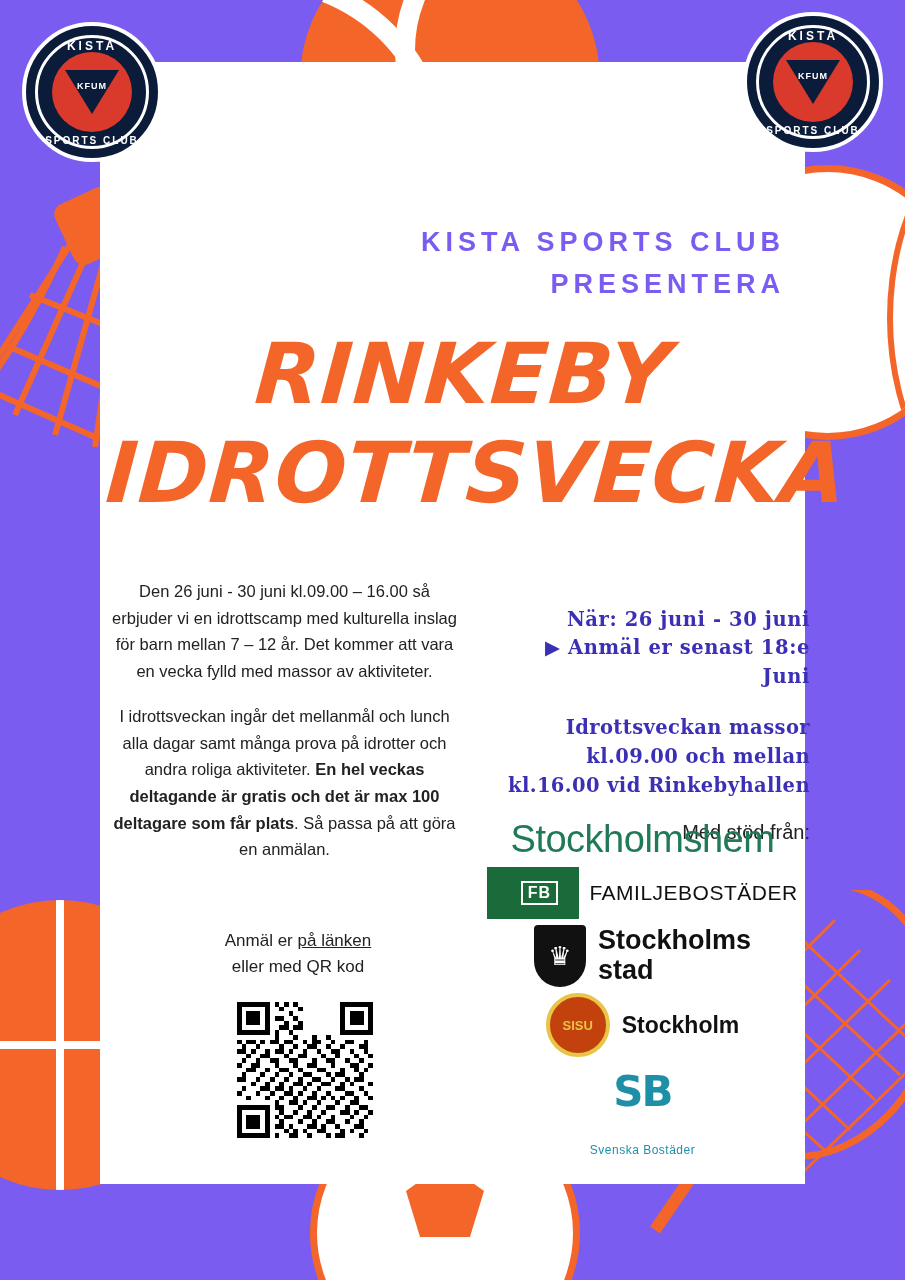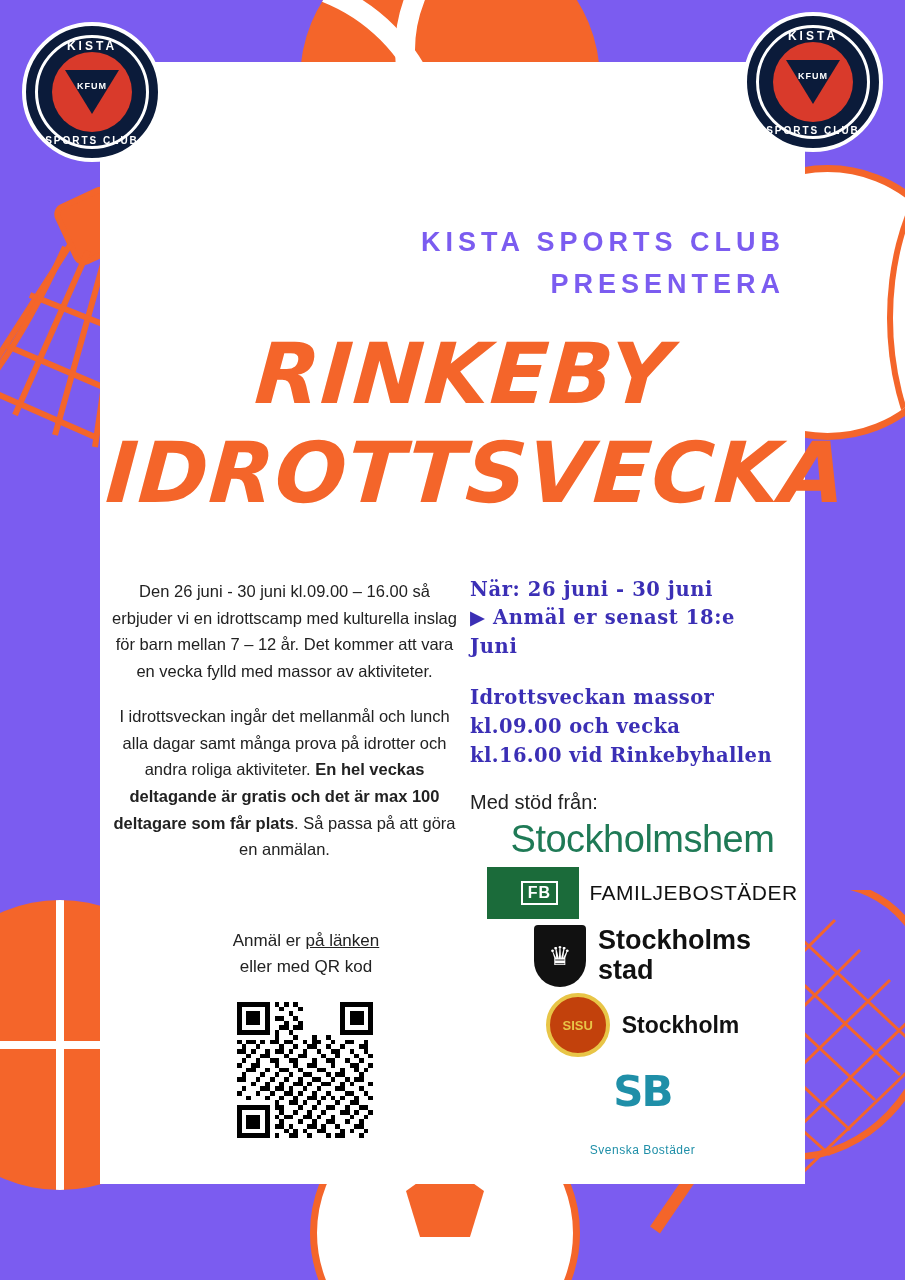--- a/index.html
+++ b/index.html
@@ -183,34 +183,34 @@
     text-align: center;
     color: #222;
     font-size: 16.5px;
     line-height: 1.62;
   }
   .body-col p { margin: 0 0 18px 0; }
   .body-col b { font-weight: bold; }
   .body-col .italic { font-style: italic; }
 
   .signup {
-    position: absolute; left: 146px; top: 928px; width: 320px;
+    position: absolute; left: 138px; top: 928px; width: 320px;
     text-align: center; color: #222; font-size: 17px; line-height: 1.5;
   }
   .signup a { color: #222; text-decoration: underline; }
 
   .qr {
     position: absolute; left: 237px; top: 1002px;
     width: 136px; height: 136px;
     background: #fff;
   }
 
   .right-col {
-    position: absolute; left: 470px; top: 576px; width: 340px;
-    text-align: left;
+    position: absolute; left: 470px; top: 606px; width: 340px;
+    text-align: right;
   }
   .when {
     color: #3b2fb5;
     font-family: "DejaVu Serif", serif;
     font-weight: bold;
     font-size: 19.5px;
     line-height: 1.45;
     letter-spacing: 0.6px;
   }
   .times {
@@ -595,21 +595,21 @@
   </svg>
 
   <div class="right-col">
     <div class="when">
       <div>När: 26 juni - 30 juni</div>
       <div>▶ Anmäl er senast 18:e</div>
       <div>Juni</div>
     </div>
     <div class="times">
       <div>Idrottsveckan massor</div>
-      <div>kl.09.00 och vecka</div>
+      <div>kl.09.00 och mellan</div>
       <div>kl.16.00 vid Rinkebyhallen</div>
     </div>
     <div class="support-label">Med stöd från:</div>
   </div>
 
   <div class="sponsors">
 
     <div class="sp-stockholmshem">Stockholmshem</div>
 
     <div class="sp-familjebostader">

